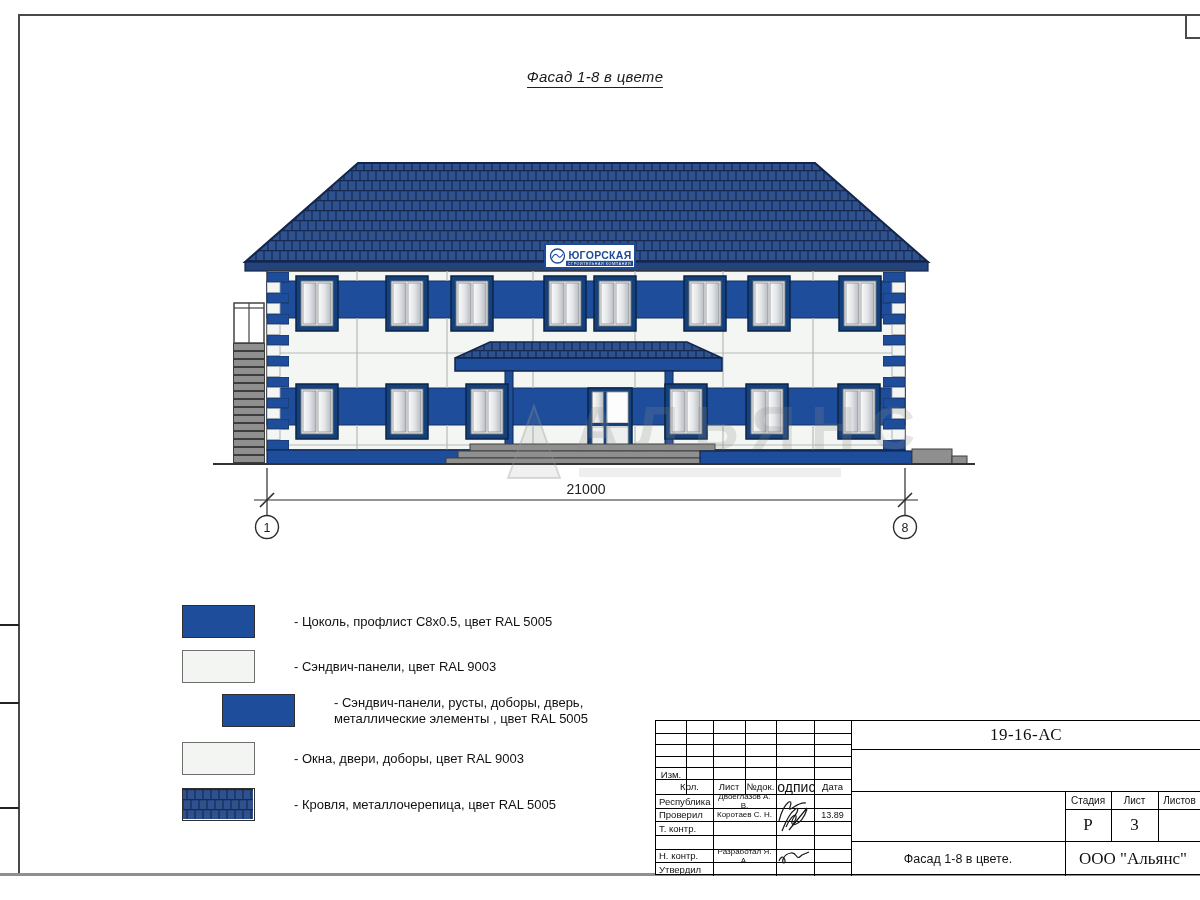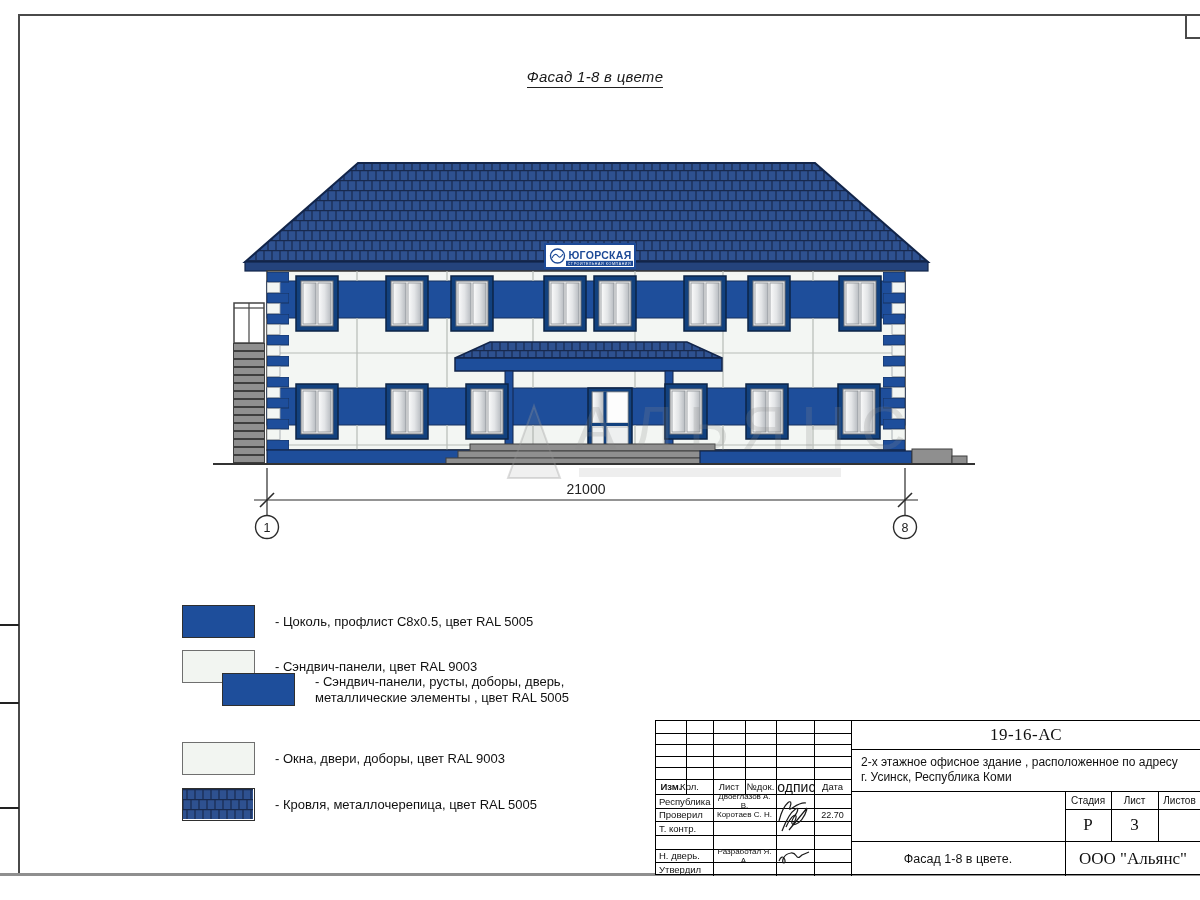--- a/index.html
+++ b/index.html
@@ -16,31 +16,31 @@
     font-size:15px;font-style:italic;color:#1a1a1a;letter-spacing:.3px;
   }
   .drawing-title span{border-bottom:1.2px solid #222;padding-bottom:2px;}
   
   svg.facade{position:absolute;left:0;top:0;}
   svg text{font-family:"Liberation Sans","DejaVu Sans",sans-serif;}
   
   .watermark{position:absolute;left:505px;top:390px;width:480px;height:95px;pointer-events:none;}
   .watermark .wm-tri{position:absolute;left:0;top:12px;}
   .watermark .wm-text{
-    position:absolute;left:70px;top:2px;font-size:62px;font-weight:400;line-height:72px;
+    position:absolute;left:70px;top:2px;font-size:62px;font-weight:700;line-height:72px;
     letter-spacing:15px;color:rgba(135,135,135,0.22);white-space:nowrap;
   }
   .watermark .wm-sub{position:absolute;left:74px;top:78px;width:262px;height:9px;background:rgba(150,150,150,0.16);}
   
   .legend-row{position:absolute;left:182px;display:flex;align-items:center;}
   .legend-swatch{width:73px;height:33px;box-sizing:border-box;flex:none;}
   .sw-blue{background:#1e4e9b;border:1.4px solid #2f2f2f;}
   .sw-white{background:#f2f5f1;border:1.4px solid #6f6f6f;}
   .sw-roof{border:1.4px solid #2f2f2f;overflow:hidden;line-height:0;}
-  .legend-label{margin-left:20px;font-size:13px;line-height:16px;color:#111;}
+  .legend-label{margin-left:39px;font-size:13px;line-height:16px;color:#111;}
   
   .tblock{position:absolute;left:655px;top:720px;width:545px;height:155px;box-sizing:border-box;
     border-top:1.6px solid #000;border-left:1.6px solid #000;border-bottom:1.6px solid #000;background:#fff;}
   .tb{position:absolute;box-sizing:border-box;display:flex;align-items:center;justify-content:center;
     text-align:center;overflow:hidden;}
   .tb.left{justify-content:flex-start;text-align:left;}
   .gl{position:absolute;background:#000;}
   .f9{font-size:9.5px;} .f8{font-size:8px;} .f10{font-size:10px;} .f11{font-size:11px;}
   .f12{font-size:12px;} .f13{font-size:17px;font-family:Liberation Serif, serif;}
 </style>
@@ -207,21 +207,21 @@
 </div>
 
 <div class="legend-row" style="top:605px;">
   <div class="legend-swatch sw-blue"></div>
   <div class="legend-label">- Цоколь, профлист С8х0.5, цвет RAL 5005</div>
 </div>
 <div class="legend-row" style="top:650px;">
   <div class="legend-swatch sw-white"></div>
   <div class="legend-label">- Сэндвич-панели, цвет RAL 9003</div>
 </div>
-<div class="legend-row" style="top:673px;padding-left:40px;">
+<div class="legend-row" style="top:694px;padding-left:40px;">
   <div class="legend-swatch sw-blue"></div>
   <div class="legend-label">
     <div>- Сэндвич-панели, русты, доборы, дверь,</div>
     <div>металлические элементы , цвет RAL 5005</div>
   </div>
 </div>
 <div class="legend-row" style="top:742px;">
   <div class="legend-swatch sw-white"></div>
   <div class="legend-label">- Окна, двери, доборы, цвет RAL 9003</div>
 </div>
@@ -255,52 +255,46 @@
 
   <div class="gl" style="left:194.5px;top:0;width:1.4px;height:155px;"></div>
   <div class="gl" style="left:195px;top:28px;width:350px;height:1.2px;"></div>
   <div class="gl" style="left:195px;top:70px;width:350px;height:1.4px;"></div>
   <div class="gl" style="left:195px;top:120px;width:350px;height:1.4px;"></div>
   <div class="gl" style="left:409px;top:70px;width:1.2px;height:85px;"></div>
   <div class="gl" style="left:455px;top:70px;width:1px;height:50px;"></div>
   <div class="gl" style="left:502px;top:70px;width:1px;height:50px;"></div>
   <div class="gl" style="left:409px;top:88px;width:136px;height:1px;"></div>
 
-  <div class="tb f9" style="left:0;top:58px;width:30px;height:15px;font-weight:bold;">Изм.</div>
+  <div class="tb f9" style="left:0;top:46px;width:30px;height:15px;">Изм.</div>
   <div class="tb f9" style="left:20px;top:58px;width:27px;height:15px;">Кол.</div>
   <div class="tb f9" style="left:57px;top:58px;width:32px;height:15px;">Лист</div>
   <div class="tb f9" style="left:89px;top:58px;width:31px;height:15px;">№док.</div>
   <div class="tb f9" style="left:120px;top:58px;width:38px;height:15px;font-size:14px;">Подпись</div>
   <div class="tb f9" style="left:158px;top:58px;width:37px;height:15px;">Дата</div>
 
   <div class="tb f9 left" style="left:3px;top:73px;width:54px;height:14px;">Республика</div>
   <div class="tb f8" style="left:58px;top:73px;width:61px;height:14px;">Двоеглазов А. В.</div>
   <div class="tb f9 left" style="left:3px;top:87px;width:54px;height:13px;">Проверил</div>
   <div class="tb f8" style="left:58px;top:87px;width:61px;height:13px;">Коротаев С. Н.</div>
-  <div class="tb f9" style="left:158px;top:87px;width:37px;height:13px;font-size:9px;">22.70</div>
+  <div class="tb f9" style="left:158px;top:87px;width:37px;height:13px;font-size:9px;">13.89</div>
   <div class="tb f9 left" style="left:3px;top:100px;width:54px;height:14px;">Т. контр.</div>
-  <div class="tb f9 left" style="left:3px;top:128px;width:54px;height:13px;">Н. дверь.</div>
+  <div class="tb f9 left" style="left:3px;top:128px;width:54px;height:13px;">Н. контр.</div>
   <div class="tb f8" style="left:58px;top:128px;width:61px;height:13px;">Разработал Я. А.</div>
   <div class="tb f9 left" style="left:3px;top:141px;width:54px;height:14px;">Утвердил</div>
 
   <svg class="abs" style="left:120px;top:70px;" width="38" height="44" viewBox="0 0 38 44">
     <path d="M3 30 C 8 10, 18 6, 14 16 C 11 23, 22 10, 30 12" fill="none" stroke="#1a1a1a" stroke-width="1.2"></path>
     <path d="M6 40 C 16 14, 28 12, 18 26 C 10 38, 26 36, 31 18 M10 36 C 18 18, 26 22, 14 38 M13 39 L31 17" fill="none" stroke="#1a1a1a" stroke-width="1.2"></path>
   </svg>
   <svg class="abs" style="left:120px;top:126px;" width="38" height="18" viewBox="0 0 38 18">
     <path d="M3 14 C 7 4, 11 16, 8 16 C 5 16, 7 7, 15 6 C 22 5, 19 15, 26 8 L 33 5" fill="none" stroke="#1a1a1a" stroke-width="1.2"></path>
   </svg>
 
   <div class="tb f13" style="left:195px;top:0;width:350px;height:28px;letter-spacing:0.5px;">19-16-АС</div>
-  <div class="tb left" style="left:205px;top:29px;width:338px;height:40px;">
-    <div class="f12" style="line-height:15.5px;">
-      <div>2-х этажное офисное здание , расположенное по адресу</div>
-      <div>г. Усинск, Республика Коми</div>
-    </div>
-  </div>
   <div class="tb f10" style="left:409px;top:70px;width:46px;height:18px;">Стадия</div>
   <div class="tb f10" style="left:455px;top:70px;width:47px;height:18px;">Лист</div>
   <div class="tb f10" style="left:502px;top:70px;width:43px;height:18px;">Листов</div>
   <div class="tb f13" style="left:409px;top:88px;width:46px;height:32px;">Р</div>
   <div class="tb f13" style="left:455px;top:88px;width:47px;height:32px;">3</div>
   <div class="tb f13" style="left:502px;top:88px;width:43px;height:32px;"></div>
   <div class="tb f12" style="left:195px;top:120px;width:214px;height:35px;font-size:12.5px;">Фасад 1-8 в цвете.</div>
   <div class="tb f13" style="left:409px;top:120px;width:136px;height:35px;">ООО "Альянс"</div>
 </div>
 

